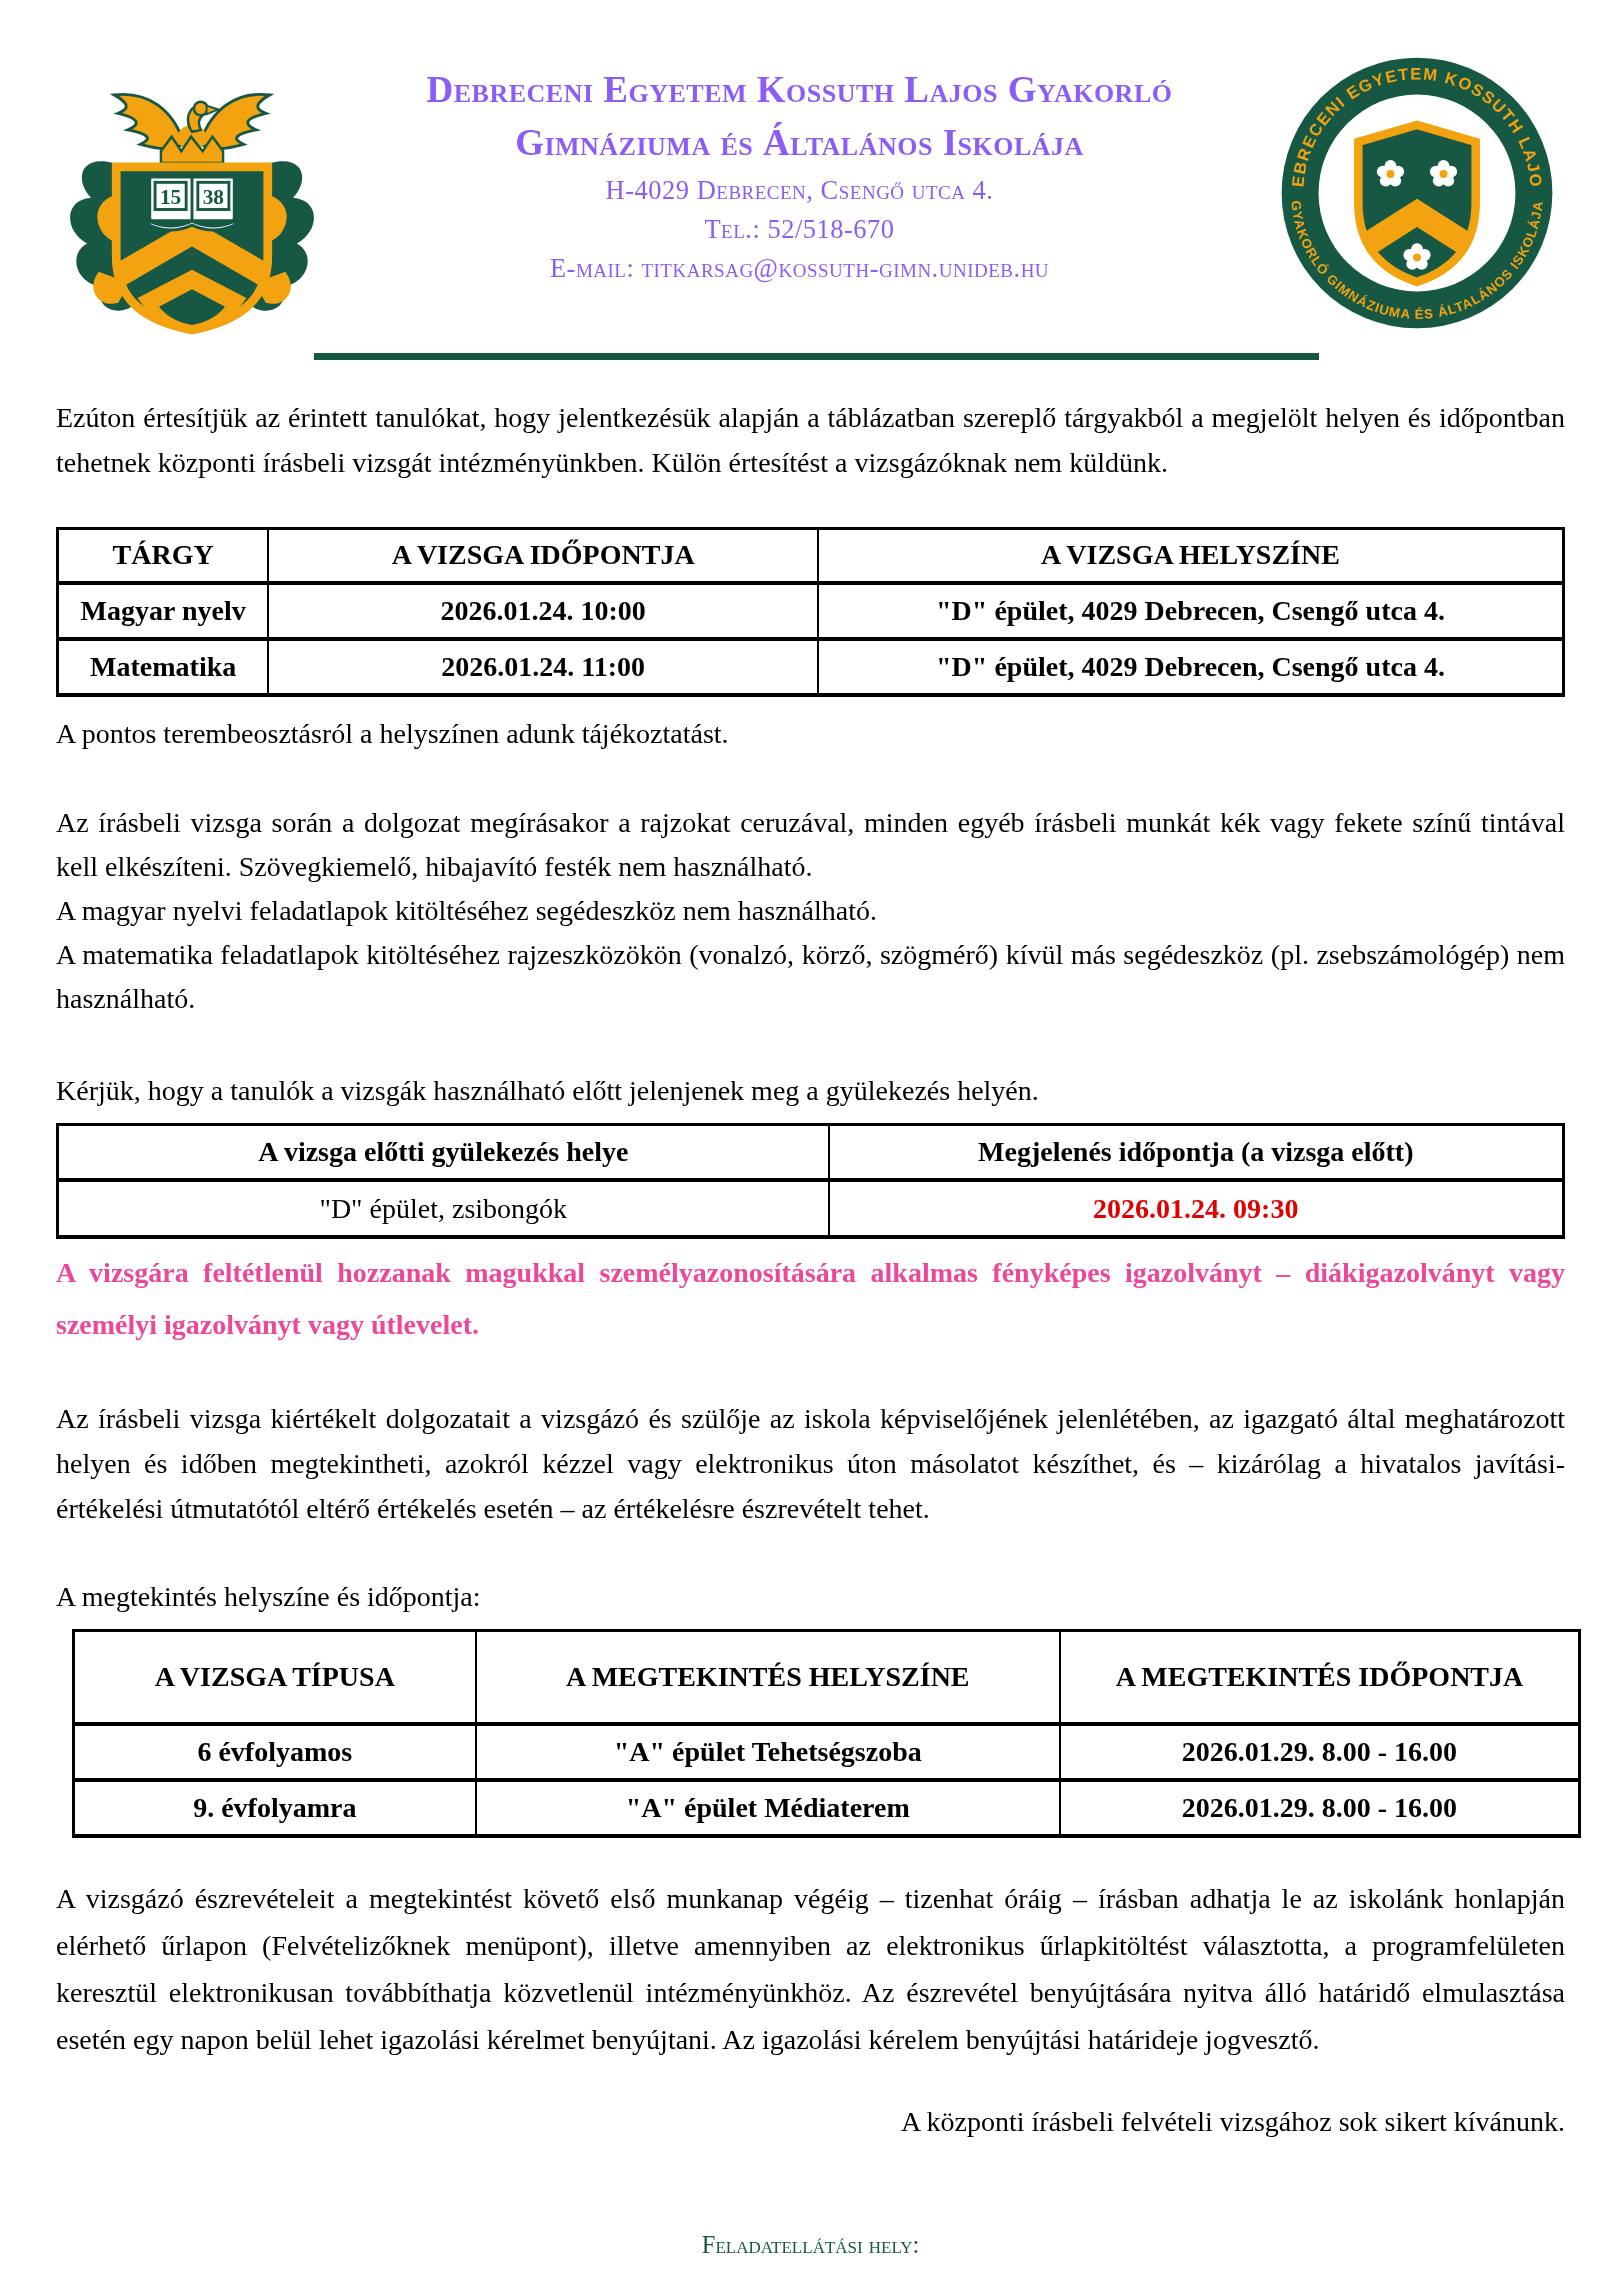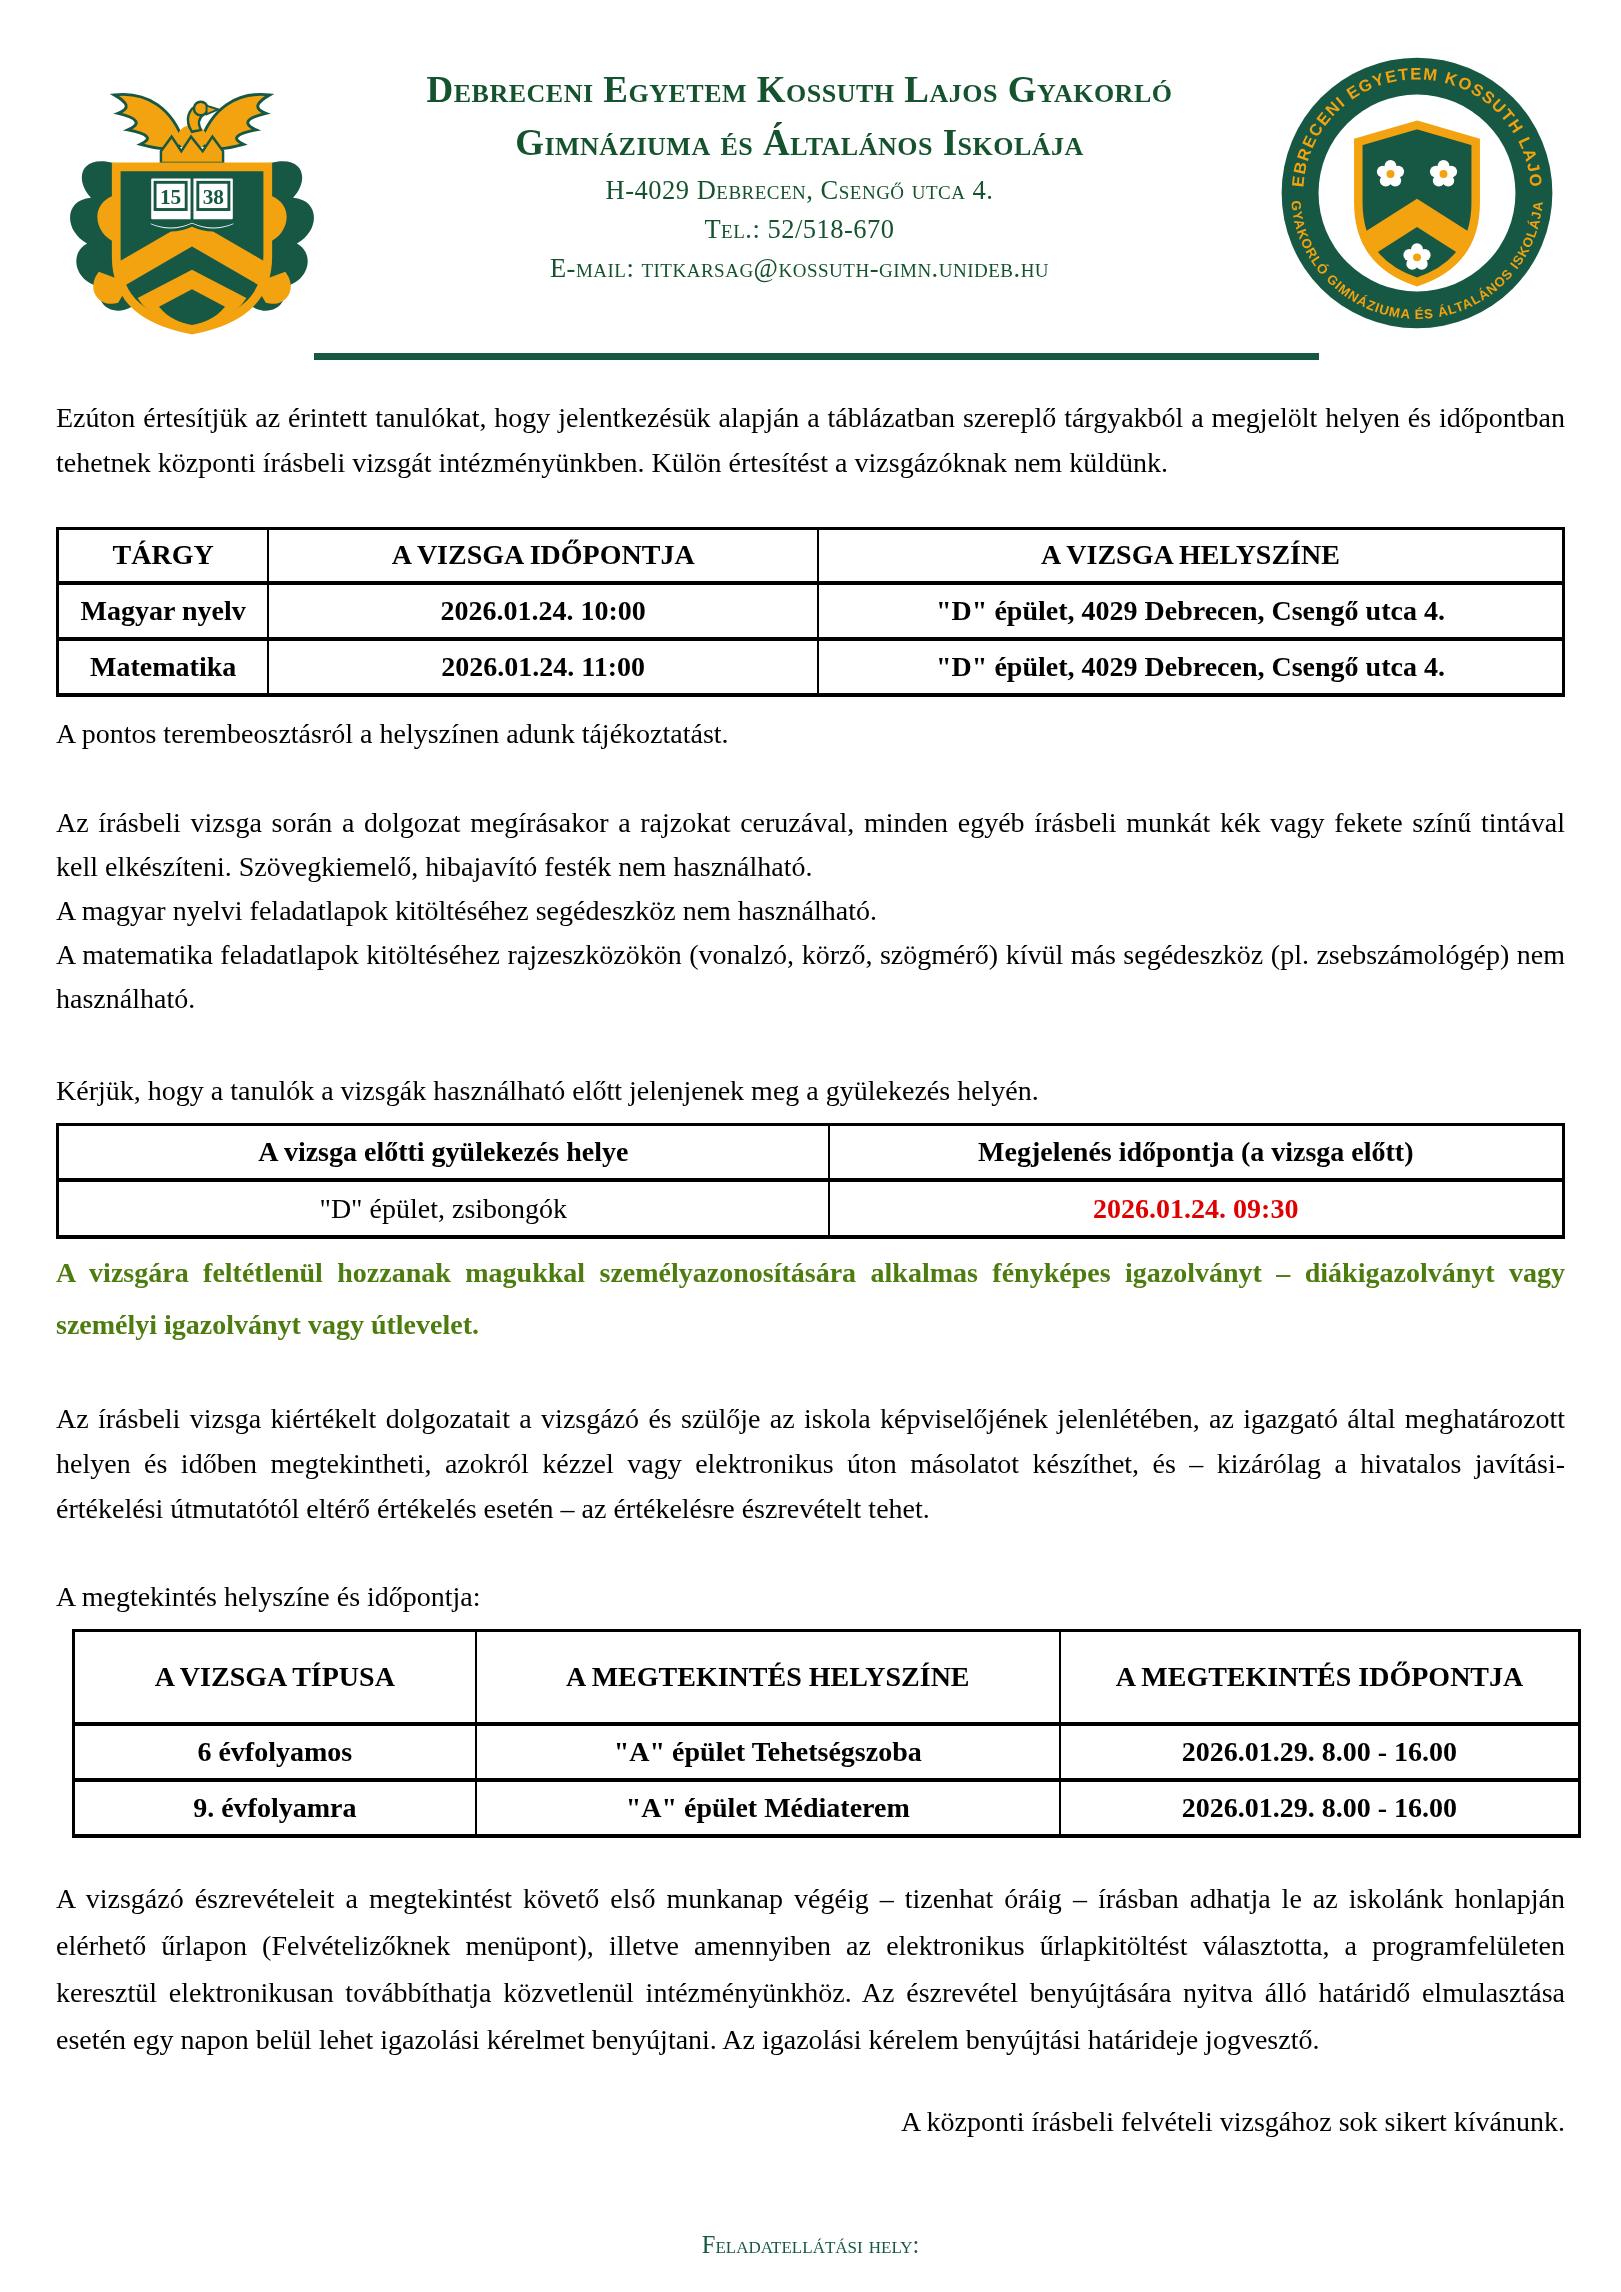--- a/index.html
+++ b/index.html
@@ -11,21 +11,21 @@
     padding:51px 56px 0 56px;
     background:#ffffff;
     font-family:"Liberation Serif","DejaVu Serif",serif;
     color:#000;
     overflow:hidden;
   }
   
   .header-row { display:flex; align-items:flex-start; }
   .crest-box { width:272px; flex:0 0 272px; }
   .seal-box  { width:294px; flex:0 0 294px; }
-  .head-center { flex:1; text-align:center; padding-top:11.8px; color:#14532d; }
+  .head-center { flex:1; text-align:center; padding-top:11.8px; color:#8b5cf6; }
   .head-line-big {
     font-variant:small-caps; font-weight:bold;
     font-size:37px; line-height:53px; letter-spacing:0.5px;
   }
   .head-line-small {
     font-variant:small-caps;
     font-size:26.5px; line-height:39px; letter-spacing:0.5px;
   }
   .head-addr { margin-top:2px; }
   .divider {
@@ -40,21 +40,21 @@
   .para {
     font-size:28px; line-height:45px; text-align:justify;
   }
   .p-intro   { margin-top:35px; }
   .bold-line { font-weight:normal; font-size:28px; line-height:45px; }
   .note-room { margin-top:13.7px; }
   .rules     { margin-top:45px; }
   .rules p   { font-size:28px; line-height:44px; text-align:justify; }
   .gather-head { margin-top:47px; }
   .red-para {
-    margin-top:7.8px; color:#4d7c0f; font-weight:bold;
+    margin-top:7.8px; color:#ec4899; font-weight:bold;
     font-size:28px; line-height:52px; text-align:justify;
   }
   .p-review  { margin-top:45px; }
   .review-head { margin-top:43px; }
   .p-appeal  { margin-top:37px; line-height:47px; }
   .closing   { margin-top:43px; text-align:right; font-size:28px; }
   
   table.doc {
     width:100%; border-collapse:collapse;
     font-size:28px;

